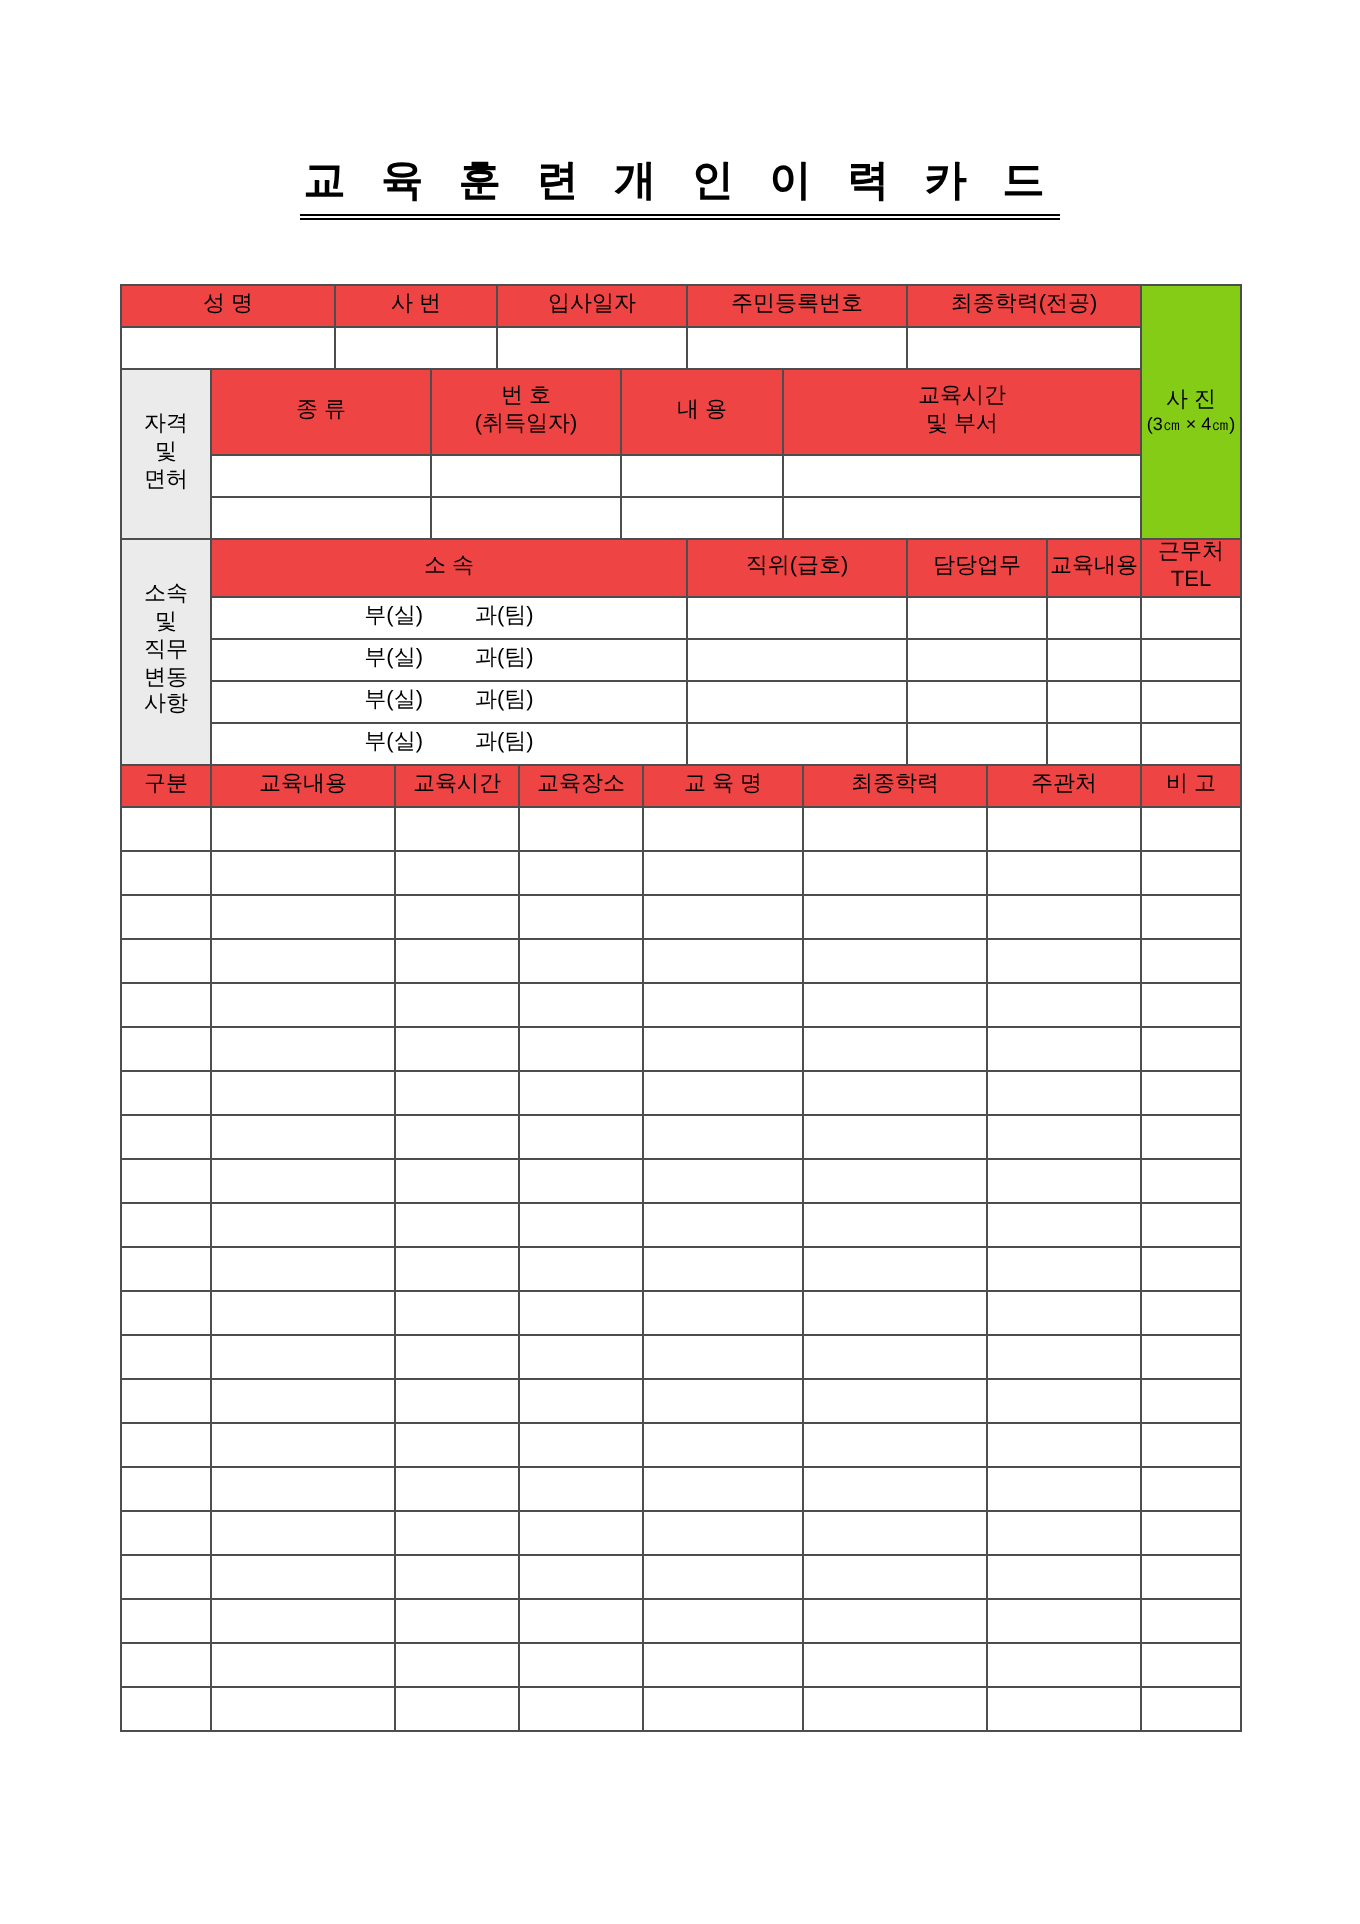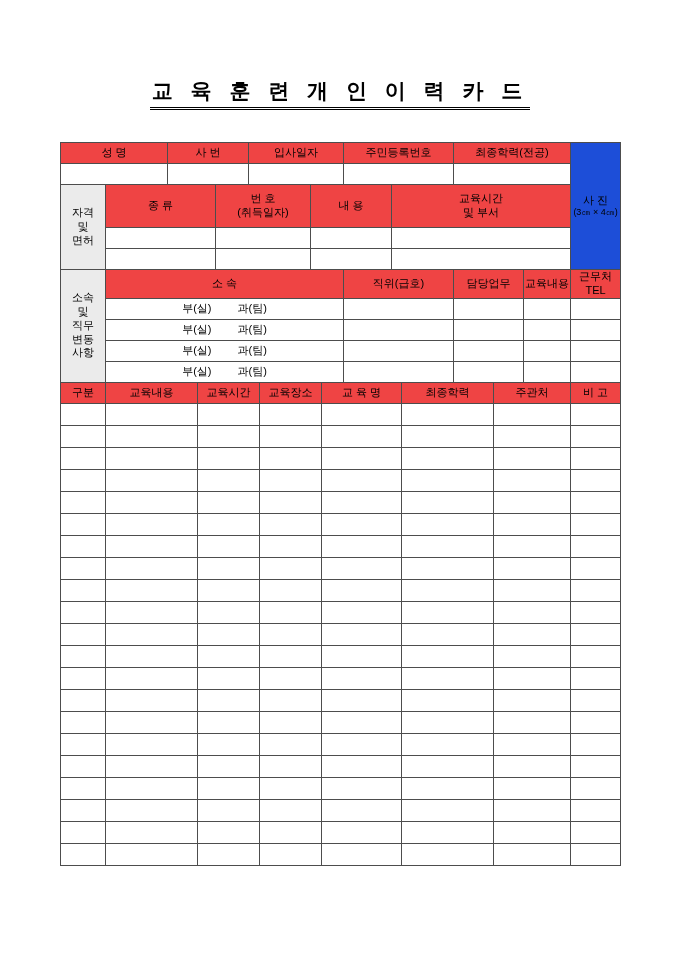--- a/index.html
+++ b/index.html
@@ -66,21 +66,21 @@
   .tall {
     height: 24px;
   }
   .small { font-size: 9px; }
   .vlabel {
     background: #ebebeb;
     font-size: 11px;
     line-height: 1.45;
   }
   .photo-cell {
-    background: #1d4ed8;
+    background: #84cc16;
     font-size: 11px;
     line-height: 1.9;
     margin-left: 20px;
   }
   .dept-line {
     font-size: 11px;
   }
   .dept-line span.a { margin-right: 26px; }
 </style>
 </head>

